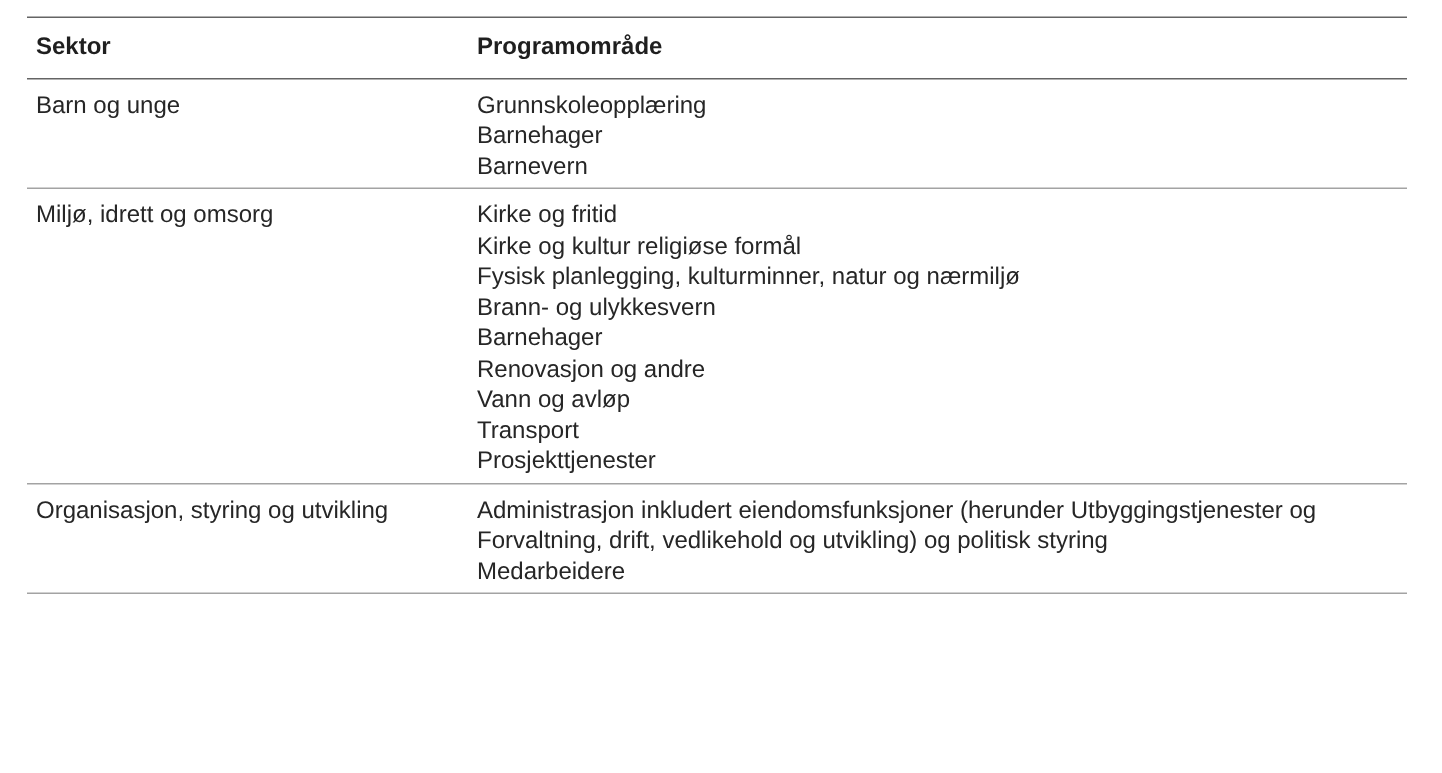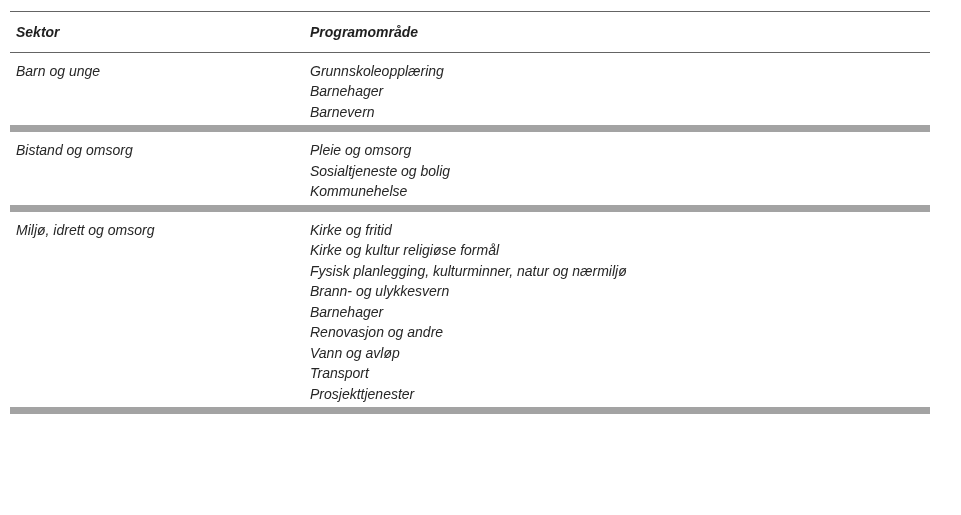--- a/index.html
+++ b/index.html
@@ -11,37 +11,36 @@
     position: relative;
     width: 961px;
     height: 515px;
     background: #ffffff;
     overflow: hidden;
     font-family: "Liberation Sans", "DejaVu Sans", sans-serif;
     color: #262626;
   }
   table.sector-table {
     position: absolute;
-    left: 10px;
+    left: 18px;
     top: 11px;
     width: 920px;
     border-collapse: collapse;
     table-layout: fixed;
-    font-size: 14px;
+    font-size: 16px;
     line-height: 20.5px;
-    font-style: italic;
   }
   table.sector-table col.col-sektor { width: 300px; }
   table.sector-table col.col-program { width: 620px; }
   table.sector-table thead tr {
     border-top: 1px solid #646464;
     border-bottom: 1px solid #646464;
   }
   table.sector-table tbody tr {
-    border-bottom: 7px solid #a3a3a3;
+    border-bottom: 1px solid #a3a3a3;
   }
   table.sector-table th {
     text-align: left;
     font-weight: bold;
     vertical-align: top;
     padding: 10px 6px 9px 6px;
     color: #1f1f1f;
   }
   table.sector-table th.program-header {
     padding-left: 0;
@@ -75,39 +74,38 @@
     <tbody>
   <tr>
     <td class="sektor-cell">Barn og unge</td>
     <td class="program-cell">
             <div class="program-item">Grunnskoleopplæring</div>
             <div class="program-item">Barnehager</div>
             <div class="program-item">Barnevern</div>
           </td>
   </tr>
 
-  <tr>
-    <td class="sektor-cell">Bistand og omsorg</td>
-    <td class="program-cell">
-            <div class="program-item">Pleie og omsorg</div>
-            <div class="program-item">Sosialtjeneste og bolig</div>
-            <div class="program-item">Kommunehelse</div>
-          </td>
-  </tr>
 
   <tr>
     <td class="sektor-cell">Miljø, idrett og omsorg</td>
     <td class="program-cell">
             <div class="program-item">Kirke og fritid</div>
             <div class="program-item">Kirke og kultur religiøse formål</div>
             <div class="program-item">Fysisk planlegging, kulturminner, natur og nærmiljø</div>
             <div class="program-item">Brann- og ulykkesvern</div>
             <div class="program-item">Barnehager</div>
             <div class="program-item">Renovasjon og andre</div>
             <div class="program-item">Vann og avløp</div>
             <div class="program-item">Transport</div>
             <div class="program-item">Prosjekttjenester</div>
           </td>
   </tr>
 
+  <tr>
+    <td class="sektor-cell">Organisasjon, styring og utvikling</td>
+    <td class="program-cell">
+            <div class="program-item">Administrasjon inkludert eiendomsfunksjoner (herunder Utbyggingstjenester og Forvaltning, drift, vedlikehold og utvikling) og politisk styring</div>
+            <div class="program-item">Medarbeidere</div>
+          </td>
+  </tr>
 </tbody>
   </table>
 </div>
 
 </body></html>

